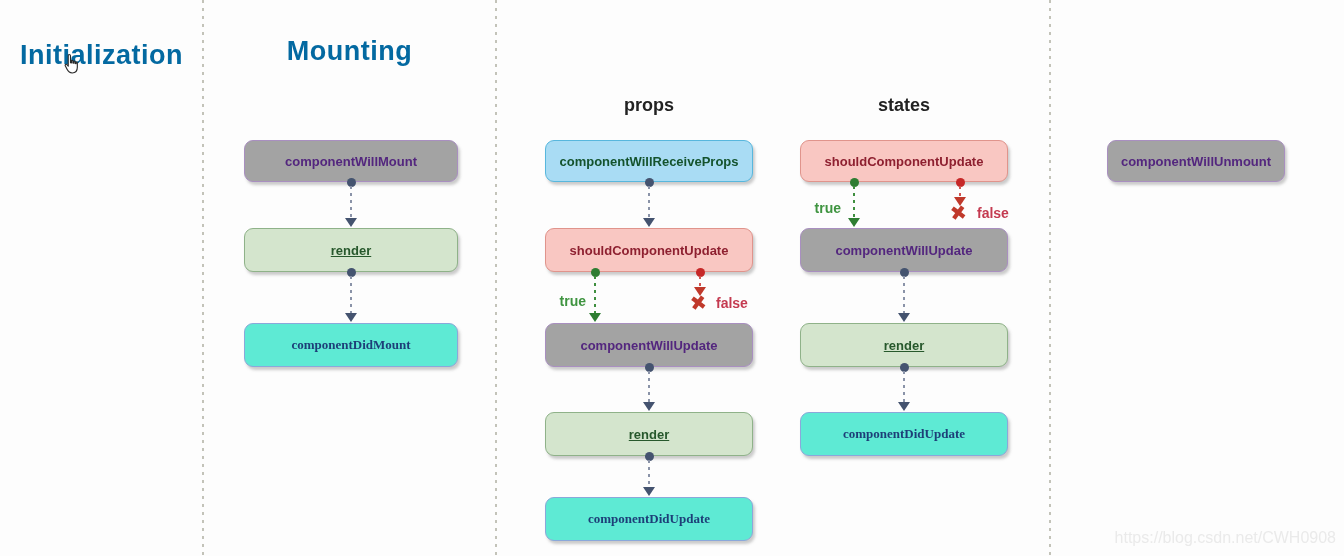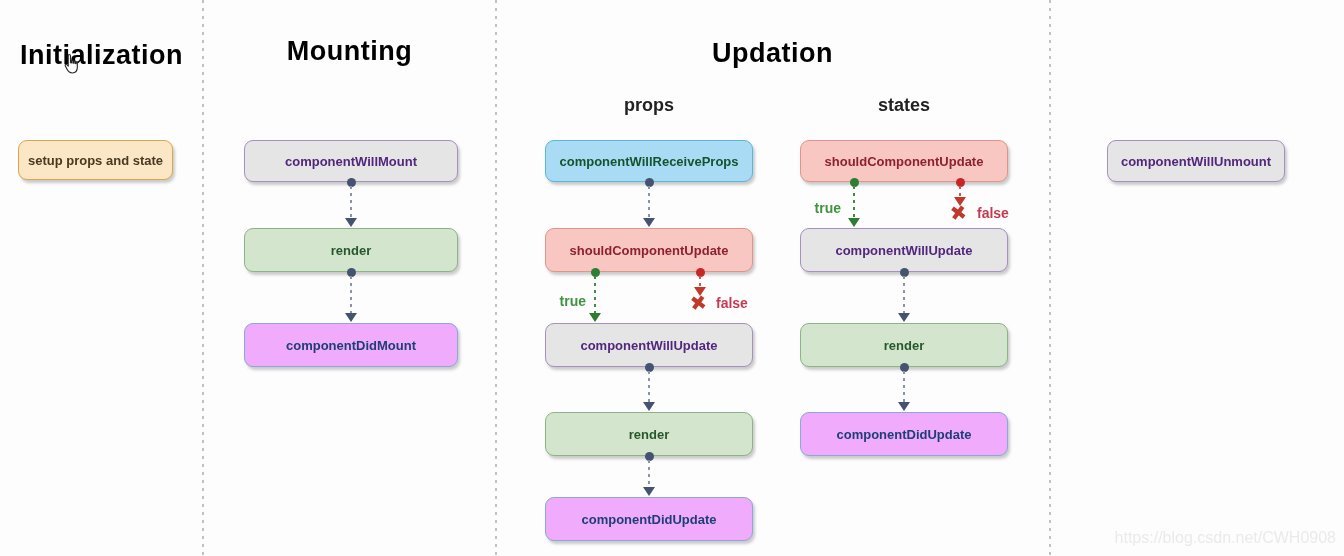--- a/index.html
+++ b/index.html
@@ -6,36 +6,36 @@
   #stage {
     position:relative; width:1344px; height:556px;
     background:#fdfdfd; overflow:hidden;
     font-family:"Liberation Sans", sans-serif;
   }
   .divider {
     position:absolute; top:0; bottom:0; width:2px;
     background-image:repeating-linear-gradient(to bottom,#c3c3b9 0 3px,transparent 3px 8px);
   }
   .title {
-    position:absolute; font-weight:bold; font-size:27px; color:#000000;
+    position:absolute; font-weight:bold; font-size:27px; color:#0369a1;
     text-align:center; letter-spacing:0.5px;
   }
   .subtitle {
     position:absolute; font-weight:bold; font-size:18px; color:#222; text-align:center;
   }
   .node {
     position:absolute; box-sizing:border-box; border-radius:9px;
     display:flex; align-items:center; justify-content:center;
     font-weight:bold; font-size:13px;
     box-shadow:2px 3px 3px rgba(110,110,110,0.35);
   }
   .orange { background:#fbe7c6; border:1.6px solid #d9a84e; color:#473a20; }
-  .purple { background:#e5e5e5; border:1.6px solid #a98fc0; color:#53267e; }
-  .green  { background:#d4e5cd; border:1.6px solid #8fb289; color:#27582c; }
-  .blue   { background:#f0abfc; border:1.6px solid #8ba8da; color:#1d3f78; }
+  .purple { background:#a3a3a3; border:1.6px solid #a98fc0; color:#53267e; }
+  .green  { background:#d4e5cd; border:1.6px solid #8fb289; color:#27582c;text-decoration:underline; }
+  .blue   { background:#5eead4; border:1.6px solid #8ba8da; color:#1d3f78;font-family:Liberation Serif, serif; }
   .cyan   { background:#a9dcf4; border:1.6px solid #58b7dd; color:#14532d; }
   .red    { background:#f9c7c2; border:1.6px solid #e0948c; color:#8e2030; }
   .dot { position:absolute; width:9px; height:9px; border-radius:50%; background:#44536f; }
   .dot.g { background:#2e7d32; }
   .dot.r { background:#c62828; }
   .vline {
     position:absolute; width:2px;
     background-image:repeating-linear-gradient(to bottom,#8a93a8 0 3px,transparent 3px 7px);
   }
   .vline.g { background-image:repeating-linear-gradient(to bottom,#3f8f3f 0 3px,transparent 3px 7px); }
@@ -61,26 +61,24 @@
 <body>
 
 <div id="stage">
 
   <div class="divider" style="left:202px"></div>
   <div class="divider" style="left:495px"></div>
   <div class="divider" style="left:1049px"></div>
 
   <div class="title" style="left:0;width:203px;top:40px">Initialization</div>
   <div class="title" style="left:203px;width:293px;top:36px">Mounting</div>
-  <div class="title" style="left:496px;width:553px;top:38px">Updation</div>
 
   <div class="subtitle" style="left:545px;width:208px;top:95px">props</div>
   <div class="subtitle" style="left:800px;width:208px;top:95px">states</div>
 
-  <div class="node orange" style="left:18px;top:140px;width:155px;height:40px">setup props and state</div>
 
   <div class="node purple" style="left:244px;top:140px;width:214px;height:42px">componentWillMount</div>
   <div class="node green" style="left:244px;top:228px;width:214px;height:44px">render</div>
   <div class="node blue" style="left:244px;top:323px;width:214px;height:44px">componentDidMount</div>
 
   <div class="dot" style="left:347px;top:178px"></div>
   <div class="vline" style="left:350px;top:186px;height:32px"></div>
   <div class="arrow" style="left:345px;top:218px"></div>
   <div class="dot" style="left:347px;top:268px"></div>
   <div class="vline" style="left:350px;top:276px;height:37px"></div>

